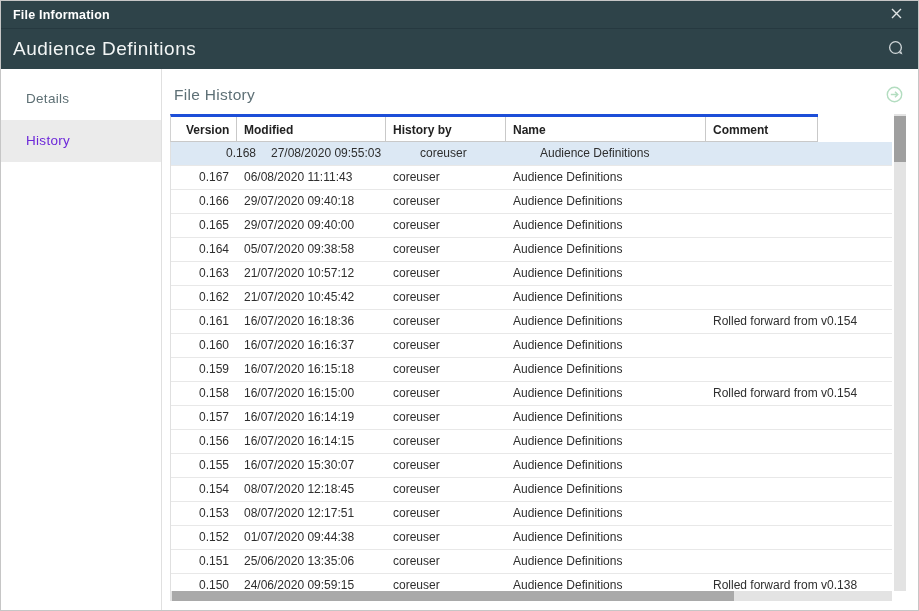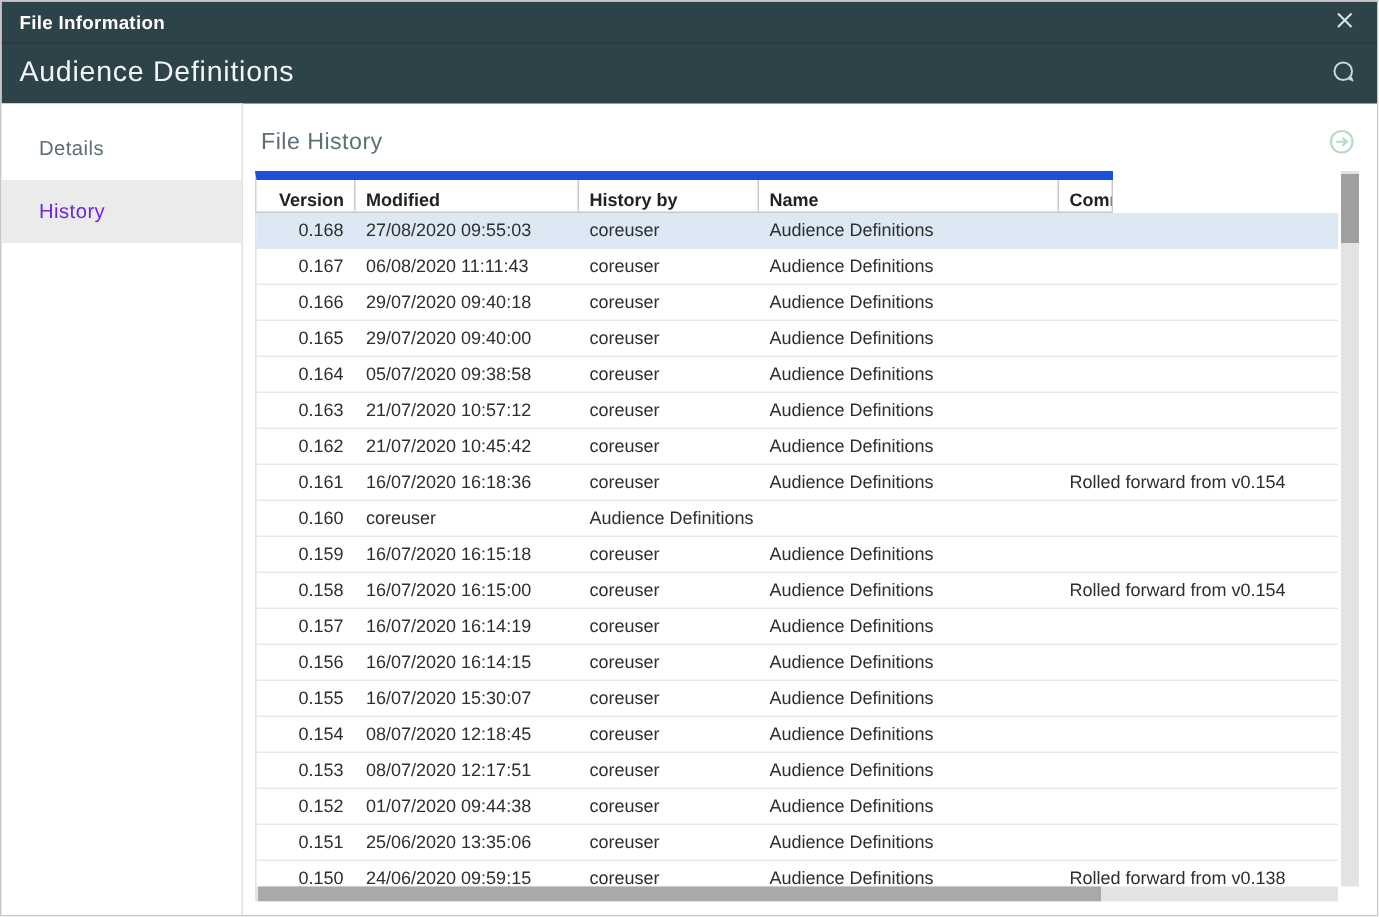--- a/index.html
+++ b/index.html
@@ -33,32 +33,32 @@
   .main { position:relative; flex:1; }
   .section-title {
     position:absolute; left:12px; top:17px;
     font-size:15.5px; color:#5e7076; letter-spacing:.3px;
   }
   .forward-btn { position:absolute; right:11px; top:15px; }
   
   .table-wrap { position:absolute; left:8px; top:45px; width:736px; height:487px; overflow:hidden; }
   .cols { display:grid; grid-template-columns:66px 149px 120px 200px 1fr; }
   .thead {
-    box-sizing:border-box; width:572px; height:28px;
-    border-top:6px solid #1d4ed8; border-bottom:1px solid #c9c9c9; border-left:1px solid #d2d2d2;
+    box-sizing:border-box; width:648px; height:28px;
+    border-top:3px solid #1d4ed8; border-bottom:1px solid #c9c9c9; border-left:1px solid #d2d2d2;
   }
   .th {
     box-sizing:border-box; font-size:12px; font-weight:bold; color:#222;
     line-height:26px; padding-left:7px; border-right:1px solid #c9c9c9;
     white-space:nowrap; overflow:hidden; cursor:default;
   }
   .th:first-child { padding-left:15px; }
   .tbody { width:722px; border-left:1px solid #e0e0e0; box-sizing:border-box; }
   .tr { box-sizing:border-box; height:24px; border-bottom:1px solid #e8e8e8; font-size:12px; color:#2e2e2e; cursor:pointer; }
-  .tr.selected { background:var(--selected-row-bg,#dce8f4); }
+  .tr.selected { background:var(--selected-row-bg,#dce8f4);padding-left:27px; }
   .td { box-sizing:border-box; line-height:23px; padding-left:7px; white-space:nowrap; overflow:hidden; }
   .td-version { text-align:right; padding-left:0; padding-right:8px; }
   
   .vscroll { position:absolute; top:0; right:0; width:12px; height:477px; background:#e3e3e3; }
   .vscroll-thumb { position:absolute; top:2px; left:0; width:12px; height:46px; background:#9f9f9f; }
   .hscroll { position:absolute; left:0; top:477px; width:722px; height:10px; background:#e3e3e3; }
   .hscroll-thumb { position:absolute; left:2px; top:0; width:562px; height:10px; background:#a9a9a9; }
 </style>
 </head>
 <body>
@@ -174,20 +174,21 @@
   </div>
             <div class="tr cols">
     <div class="td td-version">0.161</div>
     <div class="td">16/07/2020 16:18:36</div>
     <div class="td">coreuser</div>
     <div class="td">Audience Definitions</div>
     <div class="td">Rolled forward from v0.154</div>
   </div>
             <div class="tr cols">
     <div class="td td-version">0.160</div>
+    <div class="td">16/07/2020 16:16:37</div>
     <div class="td">coreuser</div>
     <div class="td">Audience Definitions</div>
     <div class="td"></div>
   </div>
             <div class="tr cols">
     <div class="td td-version">0.159</div>
     <div class="td">16/07/2020 16:15:18</div>
     <div class="td">coreuser</div>
     <div class="td">Audience Definitions</div>
     <div class="td"></div>

